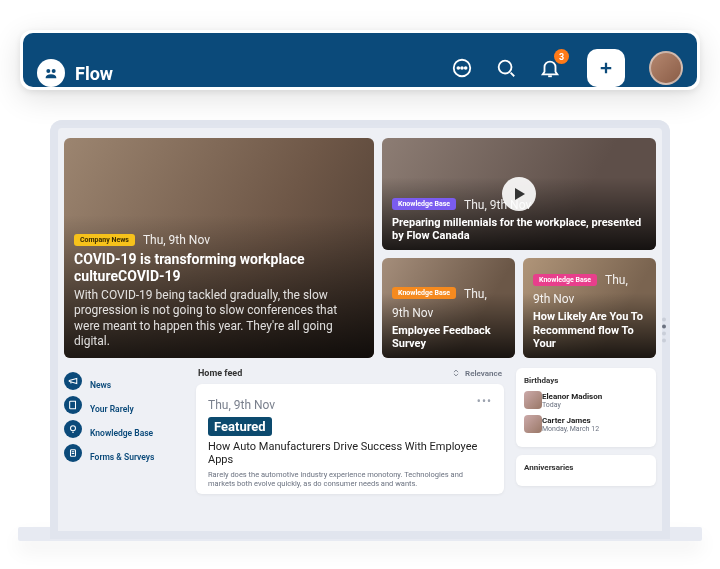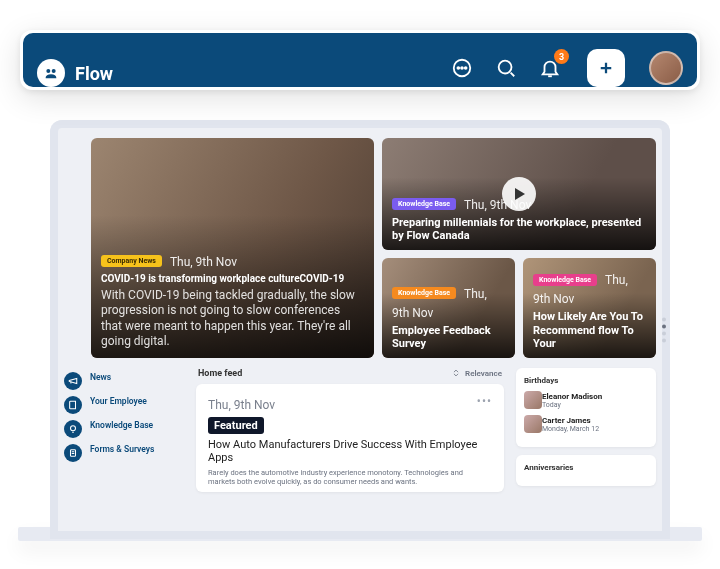--- a/index.html
+++ b/index.html
@@ -70,54 +70,54 @@
   .card .content { position:absolute; left:10px; right:10px; bottom:8px; }
   .chip { display:inline-block; padding:2px 6px; border-radius:3px; font-size:7px; font-weight:700; margin-right:4px; vertical-align:middle;}
   .chip.yellow { background:#f6c21b; color:#3a2b00;}
   .chip.purple { background:#7a5cf0;}
   .chip.pink   { background:#e83f8c;}
   .chip.orange { background:#f58a1f;}
   .date { font-size:12px; opacity:.9; }
   .card h3 { font-size:11px; font-weight:700; margin-top:3px; line-height:1.2; }
   .card p { font-size:12px; opacity:.85; margin-top:3px; line-height:1.3; }
   .card.big { grid-row: span 2; }
-  .card.big h3 { font-size:10px; }
+  .card.big h3 { font-size:14px; }
   .card.wide { grid-column:2; }
   .small-row { display:grid; grid-template-columns: 1fr 1fr; gap:8px; }
 
-  .bg1 { background: linear-gradient(120deg,#9c8570,#6e5747 60%, #4a3a30); margin-left: 27px; }
+  .bg1 { background: linear-gradient(120deg,#9c8570,#6e5747 60%, #4a3a30); }
   .bg2 { background: linear-gradient(120deg,#8d7d74,#5e4f49 70%); }
   .bg3 { background: linear-gradient(120deg,#a58e7b,#6b5747 70%); }
   .bg4 { background: linear-gradient(120deg,#b09579,#7a6450 70%); }
 
   .play { position:absolute; top:50%; left:50%; width:34px;height:34px;border-radius:50%;
           background:rgba(255,255,255,.9); transform:translate(-50%,-50%);
           display:flex;align-items:center;justify-content:center;}
   .play::after{content:"";border-left:10px solid #333;border-top:6px solid transparent;border-bottom:6px solid transparent;margin-left:2px;}
 
   .dots { position:absolute; right:4px; top:50%; transform:translateY(-50%);
           display:flex; flex-direction:column; gap:3px; z-index:2;}
   .dots span{ width:4px;height:4px;border-radius:50%;background:#c9ced8;}
   .dots span.on{ background:#6b7280;}
 
   
   .lower { display:grid; grid-template-columns: 120px 1fr 140px; gap:12px; }
   .nav { display:flex; flex-direction:column; gap:6px; padding-top:4px;}
-  .nav-item { display:flex; align-items:flex-start; gap:8px; font-size:8.5px; color:#0b4a7a; font-weight:600; cursor:pointer;}
+  .nav-item { display:flex; align-items:flex-end; gap:8px; font-size:8.5px; color:#0b4a7a; font-weight:600; cursor:pointer;}
   .nav-ico {
     width:18px;height:18px;border-radius:50%;background:#0b4a7a;color:#fff;
     display:flex;align-items:center;justify-content:center;font-size:9px;
   }
 
   .feed-col { }
   .feed-head { display:flex; align-items:flex-end; justify-content:space-between; font-size:9px; color:#333; font-weight:700; margin-bottom:6px; padding:0 2px;}
   .feed-sort { font-size:8px; color:#6b7280; font-weight:600; display:flex; gap:4px; align-items:center;}
   .feed-card { background:#fff; border-radius:6px; padding:10px 12px 6px 12px; box-shadow:0 1px 3px rgba(0,0,0,.06);}
   .feed-card .date{ color:#6b7280; }
-  .feed-tag { display:inline-block; background:#0f172a; color:#fff; font-size:11px; font-weight:700; padding:2px 6px; border-radius:3px; margin-top:4px;}
+  .feed-tag { display:inline-block; background:#0c4a6e; color:#fff; font-size:13px; font-weight:700; padding:2px 6px; border-radius:3px; margin-top:4px;}
   .feed-card h4 { font-size:11px; font-weight:400; color:#222; margin-top:4px;}
   .feed-card p { font-size:7.5px; color:#6b7280; margin-top:4px;}
   .more-dots { float:right; color:#9ca3af; font-size:12px; letter-spacing:1px; cursor:pointer;}
 
   .side { font-size:8px; }
   .side h5 { font-size:8px; font-weight:700; color:#333; margin-bottom:6px;}
   .person { display:flex; align-items:center; margin-bottom:6px;}
   .pava { width:18px;height:18px;border-radius:4px; background:linear-gradient(135deg,#caa,#976); }
   .pname { font-size:8px;font-weight:700;color:#222; }
   .psub { font-size:7px;color:#6b7280; }
@@ -188,21 +188,21 @@
               </svg>
           </span>
           <span>News</span>
         </div>
         <div class="nav-item">
           <span class="nav-ico">
             <svg width="10" height="10" viewBox="0 0 24 24" fill="none" stroke="currentColor" stroke-width="2.5">
                 <path d="M4 19V5a2 2 0 012-2h12v18H6a2 2 0 01-2-2z"></path>
               </svg>
           </span>
-          <span>Your Employee</span>
+          <span>Your Rarely</span>
         </div>
         <div class="nav-item">
           <span class="nav-ico">
             <svg width="10" height="10" viewBox="0 0 24 24" fill="none" stroke="currentColor" stroke-width="2.5">
                 <circle cx="12" cy="10" r="6"></circle>
                 <path d="M10 20h4"></path>
               </svg>
           </span>
           <span>Knowledge Base</span>
         </div>

